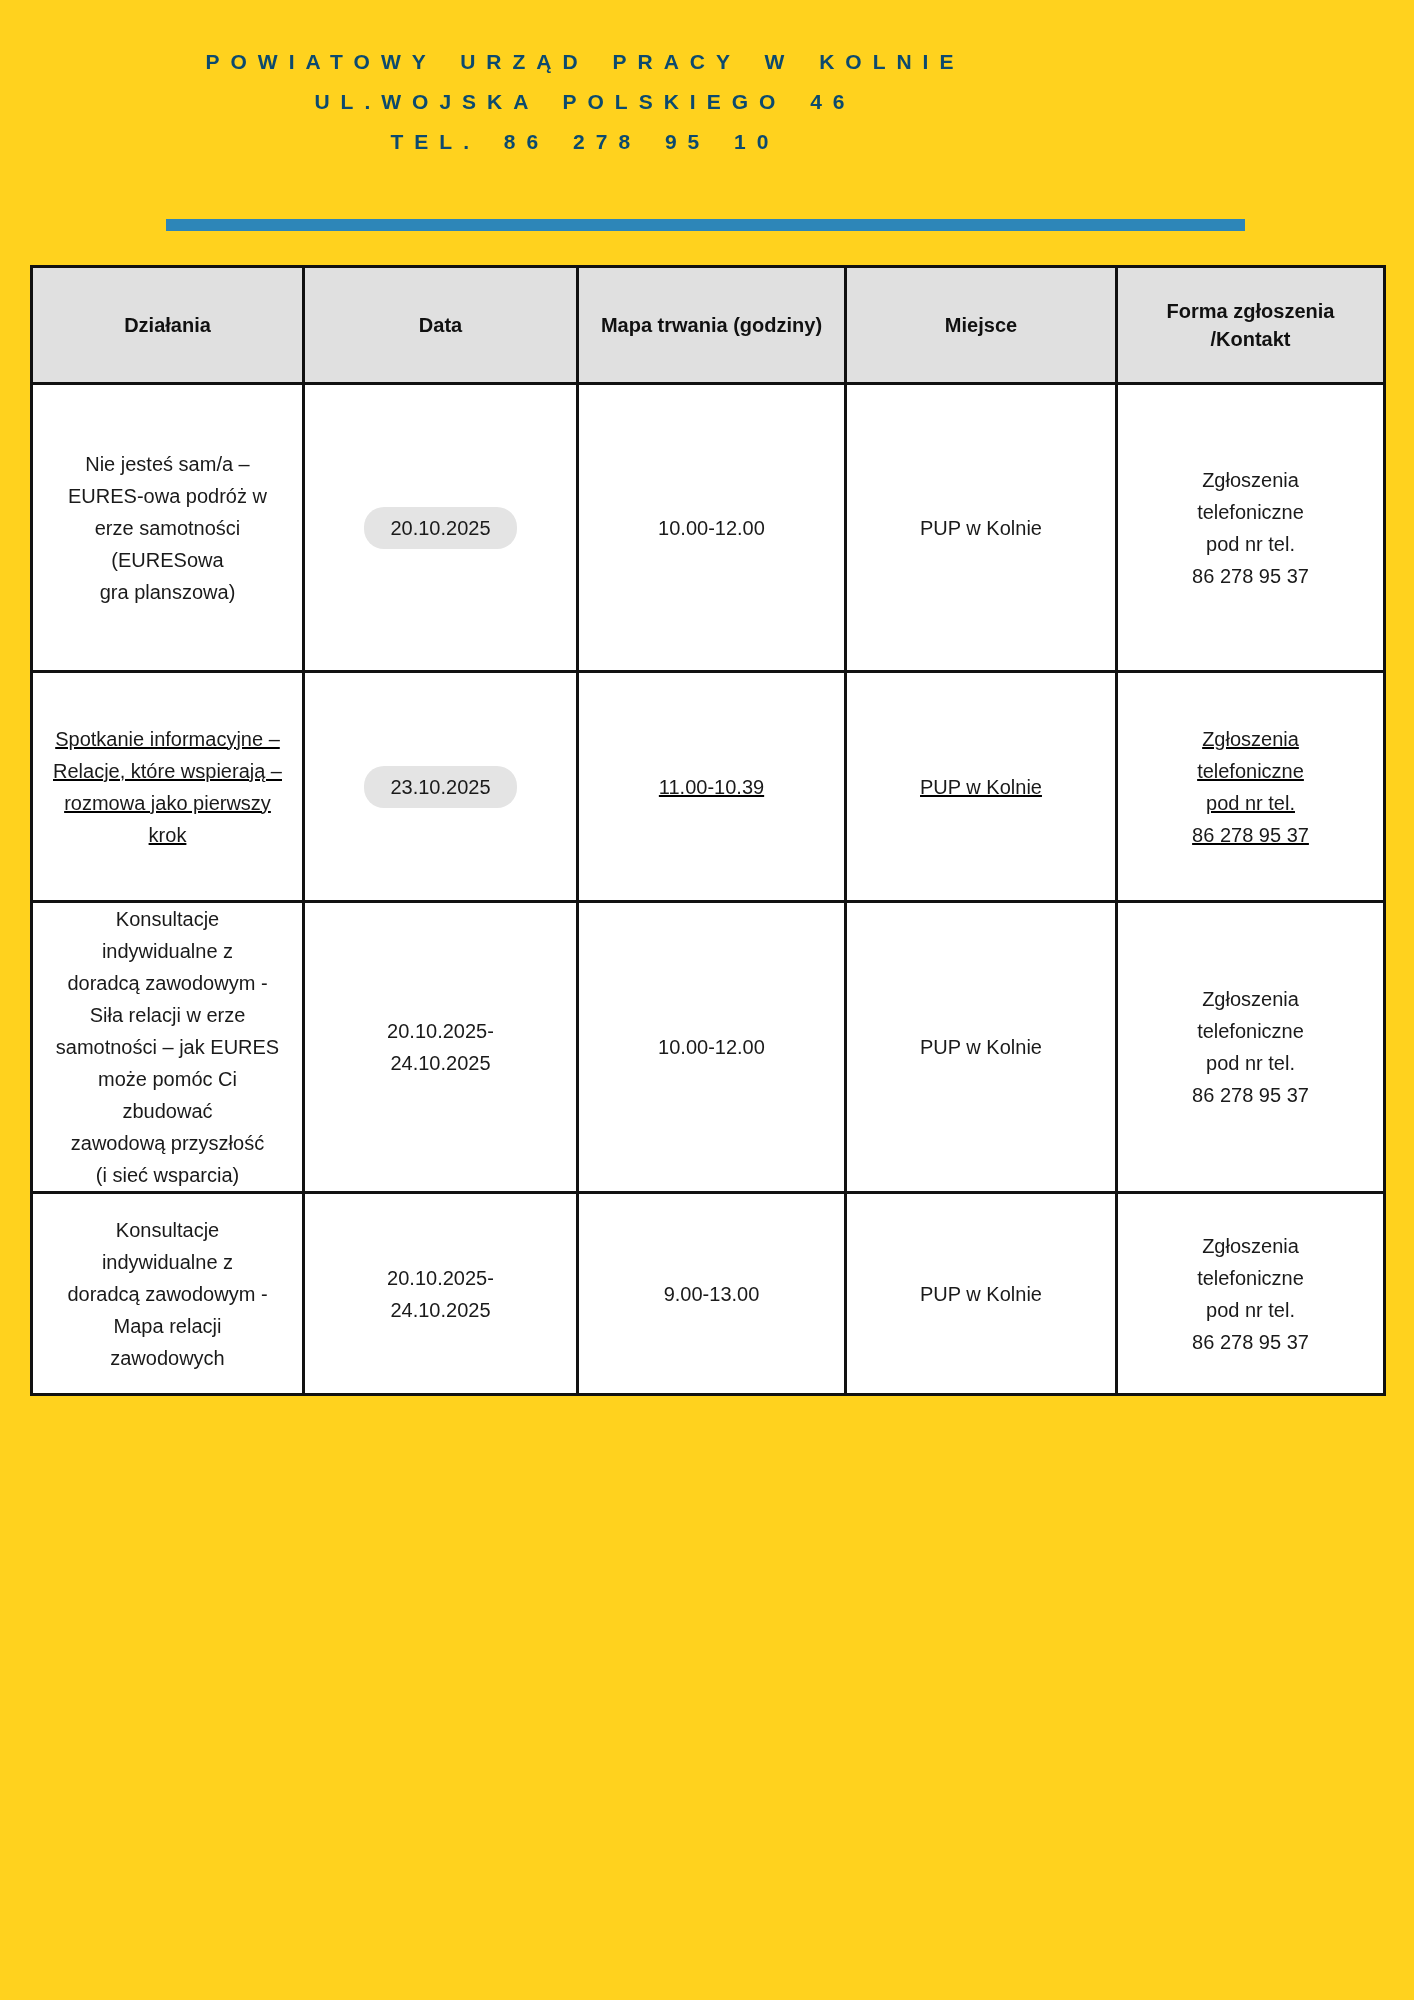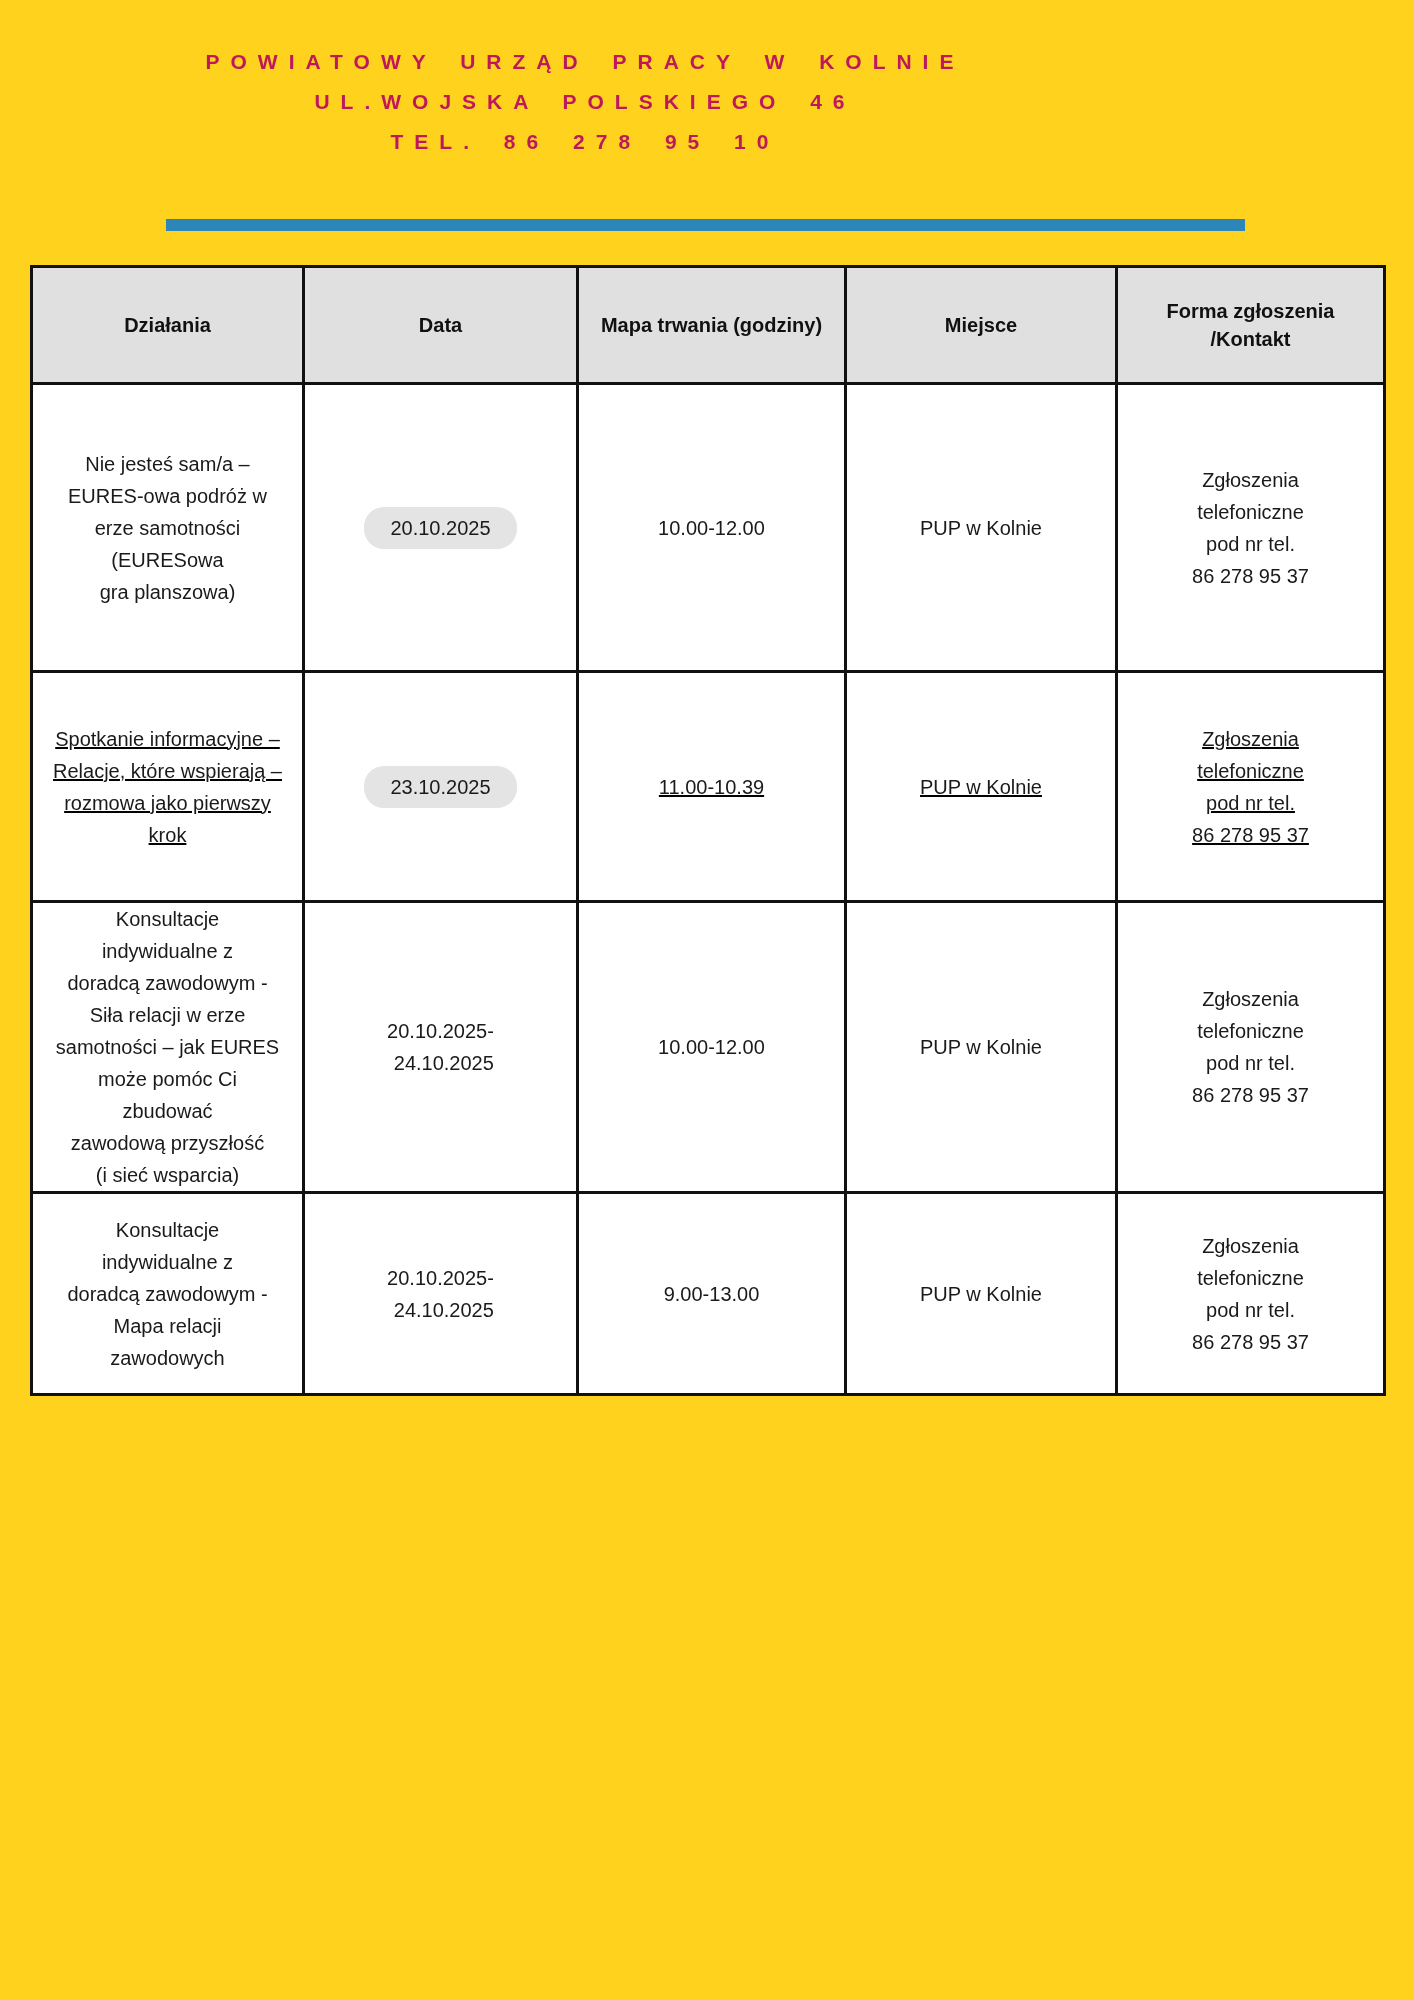--- a/index.html
+++ b/index.html
@@ -15,21 +15,21 @@
     overflow: hidden;
   }
 
   
   .header-block {
     position: absolute;
     top: 42px;
     left: 30px;
     width: 1110px;
     text-align: center;
-    color: #be185d;
+    color: #0c4a6e;
     font-weight: bold;
     font-size: 21px;
     line-height: 40px;
     letter-spacing: 11px;
     word-spacing: 7px;
   }
 
   
   .accent-bar {
     position: absolute;
@@ -87,21 +87,20 @@
 
   .date-pill {
     display: inline-block;
     background: #E4E4E4;
     border-radius: 20px;
     padding: 5px 26px;
     text-align: center;
   }
   .date-plain {
     display: inline-block;
-    text-align: right;
   }
 </style>
 </head>
 <body>
 
 <div class="header-block">
   <div>POWIATOWY URZĄD PRACY W KOLNIE</div>
   <div>UL.WOJSKA POLSKIEGO 46</div>
   <div>TEL. 86 278 95 10</div>
 </div>

